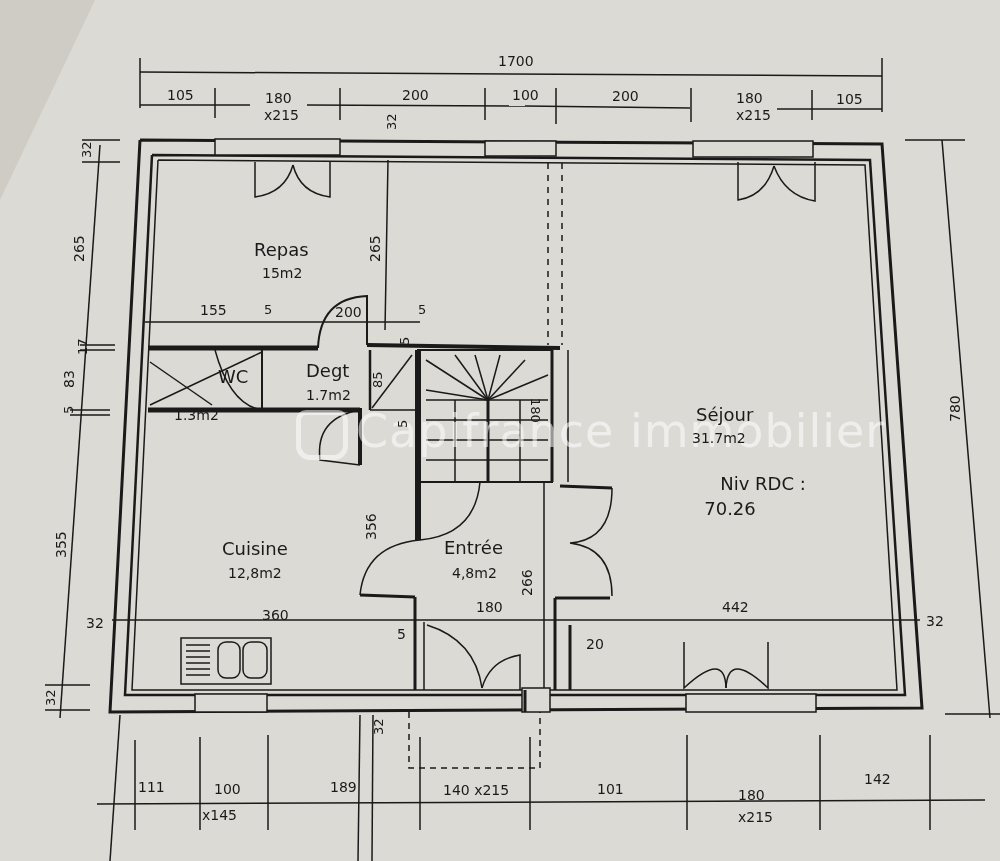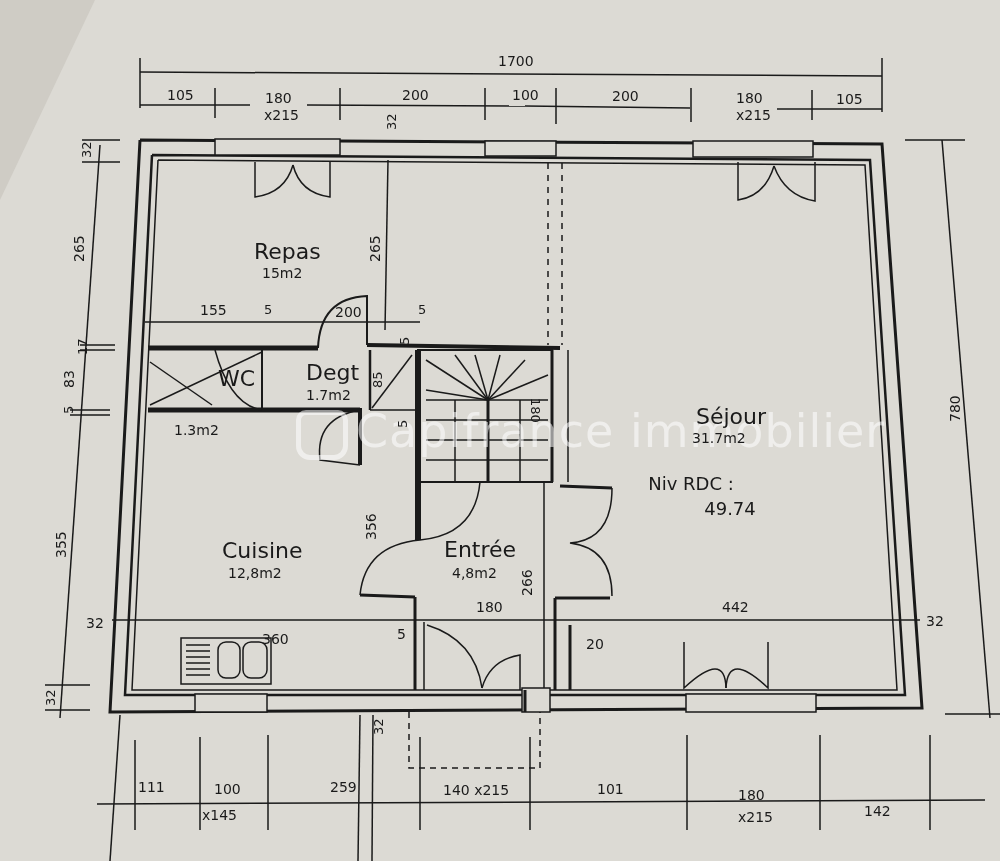--- a/index.html
+++ b/index.html
@@ -8,21 +8,21 @@
     background: #dcdad4;
     font-family: "DejaVu Sans", sans-serif;
   }
   .paper-fold {
     position: absolute; left: 0; top: 0; width: 1000px; height: 861px;
   }
   svg.plan { position: absolute; left: 0; top: 0; }
   .lbl { position: absolute; color: #1a1a1a; white-space: nowrap; line-height: 1; }
   .dim { font-size: 14px; }
   .dim-sm { font-size: 13px; }
-  .room-name { font-size: 22px; }
+  .room-name { font-size: 18px; }
   .room-area { font-size: 14px; }
   .niv { font-size: 18px; text-align: center; }
   .rot-l { transform-origin: left top; transform: rotate(-90deg); }
   .rot-r { transform-origin: left top; transform: rotate(90deg); }
   .watermark {
     position: absolute; left: 296px; top: 408px; color: rgba(255,255,255,0.55);
     font-size: 46px; letter-spacing: 1px; line-height: 1;
   }
   .wm-logo {
     position: absolute; left: 296px; top: 410px; width: 52px; height: 50px;
@@ -195,53 +195,53 @@
 <div class="lbl dim rot-l" style="left:62px;top:388px">83</div>
 <div class="lbl dim-sm rot-l" style="left:62px;top:414px">5</div>
 <div class="lbl dim rot-l" style="left:54px;top:558px">355</div>
 <div class="lbl dim-sm rot-l" style="left:44px;top:706px">32</div>
 
 <div class="lbl dim rot-l" style="left:948px;top:422px">780</div>
 
 <div class="lbl dim" style="left:138px;top:780px">111</div>
 <div class="lbl dim" style="left:214px;top:782px">100</div>
 <div class="lbl dim" style="left:202px;top:808px">x145</div>
-<div class="lbl dim" style="left:330px;top:780px">259</div>
+<div class="lbl dim" style="left:330px;top:780px">189</div>
 <div class="lbl dim" style="left:443px;top:783px">140 x215</div>
 <div class="lbl dim" style="left:597px;top:782px">101</div>
 <div class="lbl dim" style="left:738px;top:788px">180</div>
 <div class="lbl dim" style="left:738px;top:810px">x215</div>
-<div class="lbl dim" style="left:864px;top:804px">142</div>
+<div class="lbl dim" style="left:864px;top:772px">142</div>
 <div class="lbl dim-sm rot-l" style="left:372px;top:735px">32</div>
 
 <div class="lbl dim" style="left:200px;top:303px">155</div>
 <div class="lbl dim-sm" style="left:264px;top:303px">5</div>
 <div class="lbl dim" style="left:335px;top:305px">200</div>
 <div class="lbl dim-sm" style="left:418px;top:303px">5</div>
 <div class="lbl dim rot-l" style="left:368px;top:262px">265</div>
 <div class="lbl dim-sm rot-l" style="left:398px;top:345px">5</div>
 <div class="lbl dim-sm rot-l" style="left:371px;top:388px">85</div>
 <div class="lbl dim-sm rot-l" style="left:396px;top:428px">5</div>
 <div class="lbl dim-sm rot-r" style="left:542px;top:398px">180</div>
 <div class="lbl dim rot-l" style="left:364px;top:540px">356</div>
 <div class="lbl dim rot-l" style="left:520px;top:596px">266</div>
-<div class="lbl dim" style="left:262px;top:632px">360</div>
+<div class="lbl dim" style="left:262px;top:608px">360</div>
 <div class="lbl dim" style="left:476px;top:600px">180</div>
 <div class="lbl dim" style="left:722px;top:600px">442</div>
 <div class="lbl dim" style="left:86px;top:616px">32</div>
 <div class="lbl dim" style="left:926px;top:614px">32</div>
 <div class="lbl dim" style="left:397px;top:627px">5</div>
 <div class="lbl dim" style="left:586px;top:637px">20</div>
 
 <div class="lbl room-name" style="left:254px;top:241px">Repas</div>
 <div class="lbl room-area" style="left:262px;top:266px">15m2</div>
 <div class="lbl room-name" style="left:218px;top:368px">WC</div>
-<div class="lbl room-area" style="left:174px;top:423px">1.3m2</div>
+<div class="lbl room-area" style="left:174px;top:408px">1.3m2</div>
 <div class="lbl room-name" style="left:306px;top:362px">Degt</div>
 <div class="lbl room-area" style="left:306px;top:388px">1.7m2</div>
 <div class="lbl room-name" style="left:696px;top:406px">Séjour</div>
 <div class="lbl room-area" style="left:692px;top:431px">31.7m2</div>
-<div class="lbl niv" style="left:641px;top:475px;width:100px">Niv RDC :</div>
-<div class="lbl niv" style="left:680px;top:500px;width:100px">49.74</div>
+<div class="lbl niv" style="left:713px;top:475px;width:100px">Niv RDC :</div>
+<div class="lbl niv" style="left:680px;top:500px;width:100px">70.26</div>
 <div class="lbl room-name" style="left:222px;top:540px">Cuisine</div>
 <div class="lbl room-area" style="left:228px;top:566px">12,8m2</div>
 <div class="lbl room-name" style="left:444px;top:539px">Entrée</div>
 <div class="lbl room-area" style="left:452px;top:566px">4,8m2</div>
 
 </body></html>

